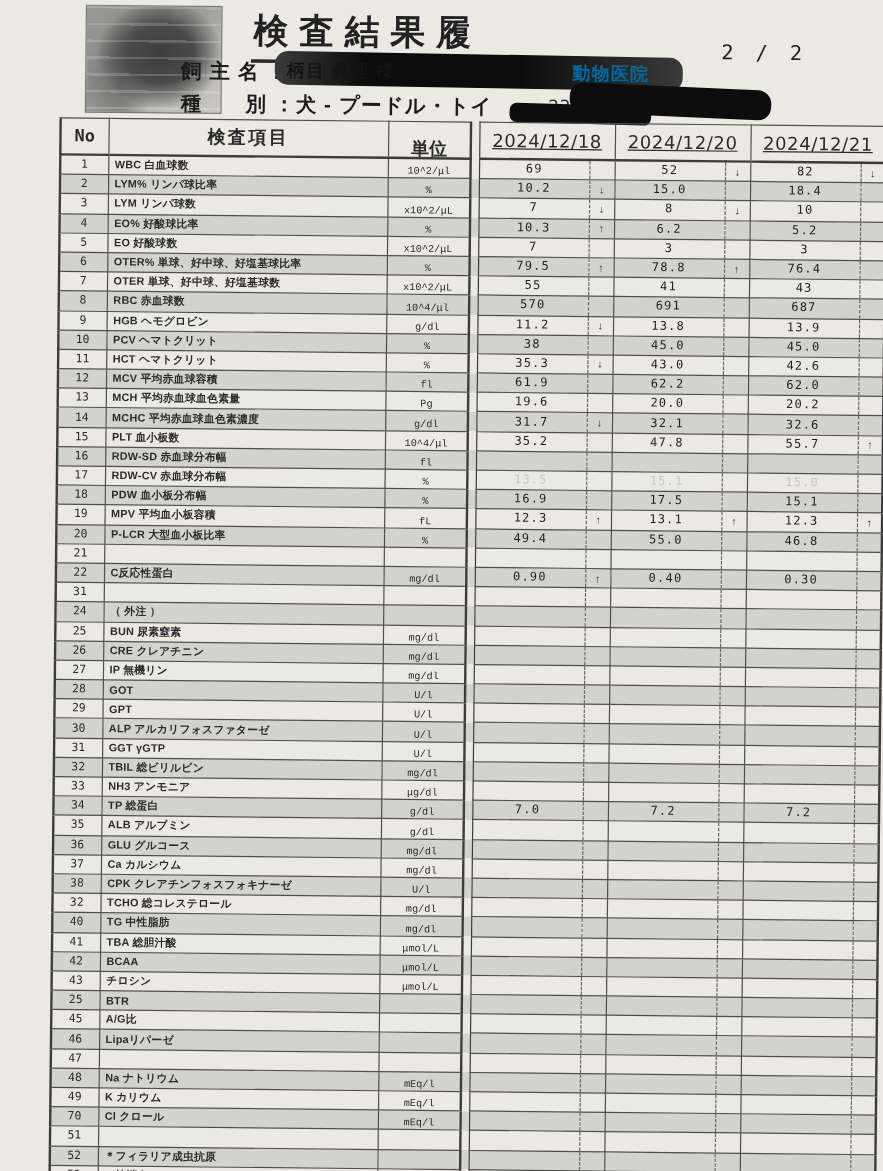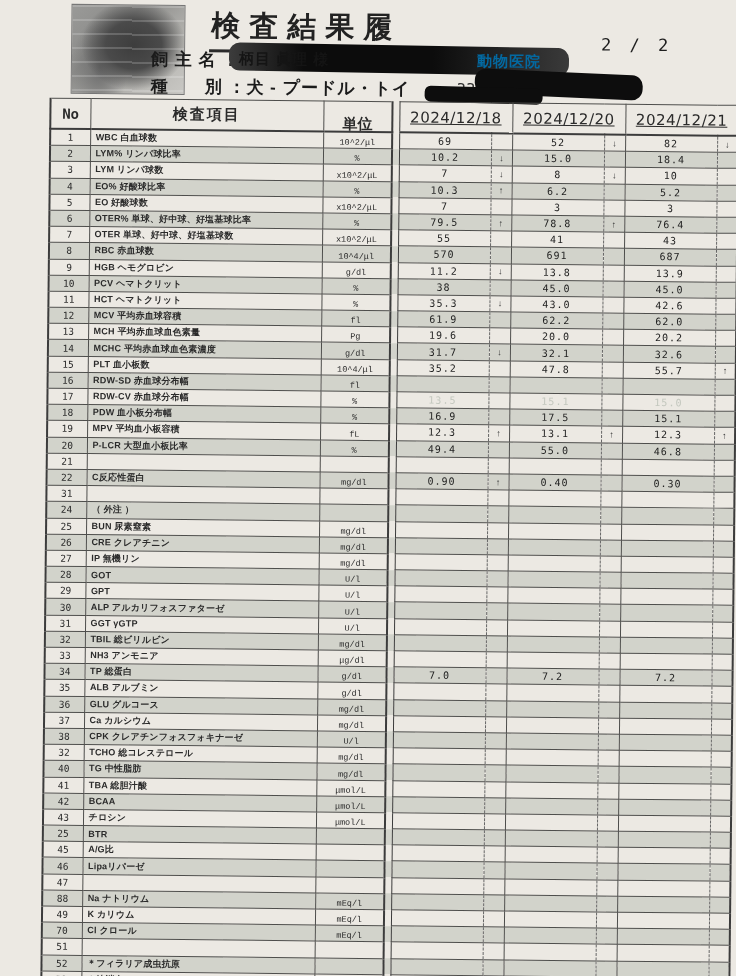--- a/index.html
+++ b/index.html
@@ -725,21 +725,21 @@
       <td class="gap"></td>
       <td class="b c-val"></td>
       <td class="b c-flag"></td>
       <td class="b c-val c-val2"></td>
       <td class="b c-flag"></td>
       <td class="b c-val c-val2"></td>
       <td class="b c-flag c-flag-last"></td>
     </tr>
 
     <tr class="shaded">
-      <td class="b c-no">88</td>
+      <td class="b c-no">48</td>
       <td class="b c-item">Na ナトリウム</td>
       <td class="b c-unit">mEq/l</td>
       <td class="gap"></td>
       <td class="b c-val"></td>
       <td class="b c-flag"></td>
       <td class="b c-val c-val2"></td>
       <td class="b c-flag"></td>
       <td class="b c-val c-val2"></td>
       <td class="b c-flag c-flag-last"></td>
     </tr>

